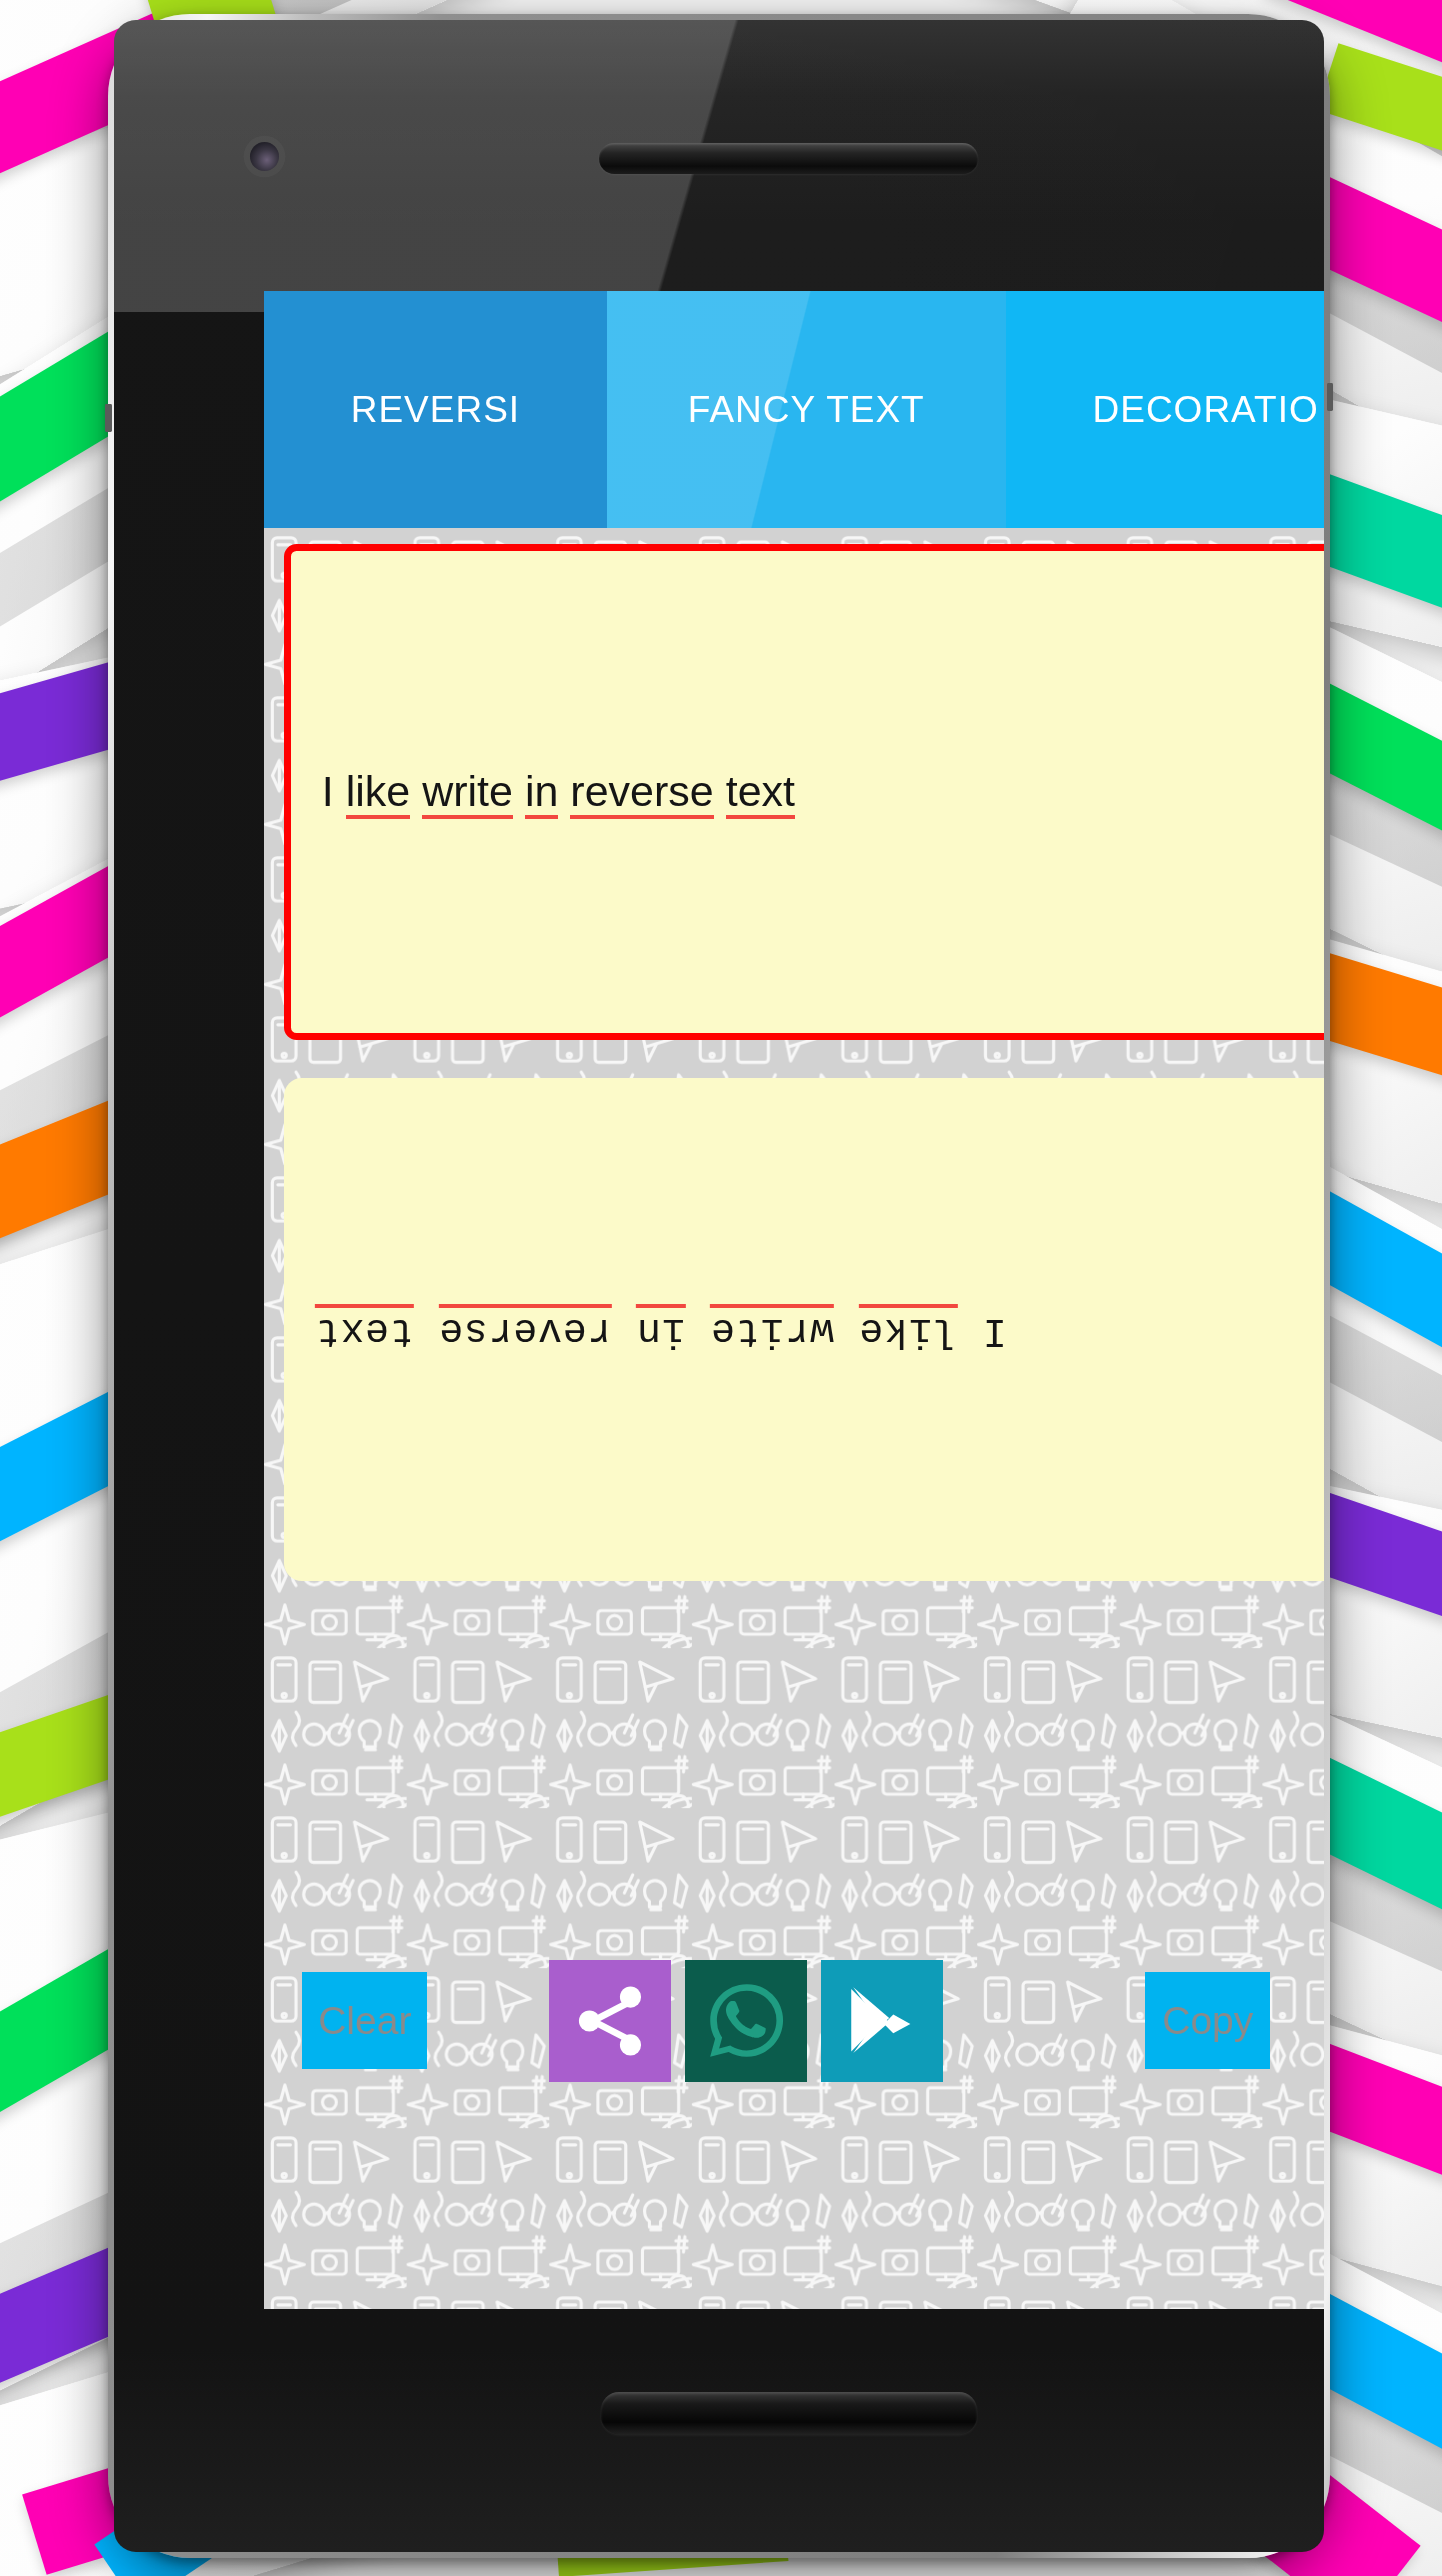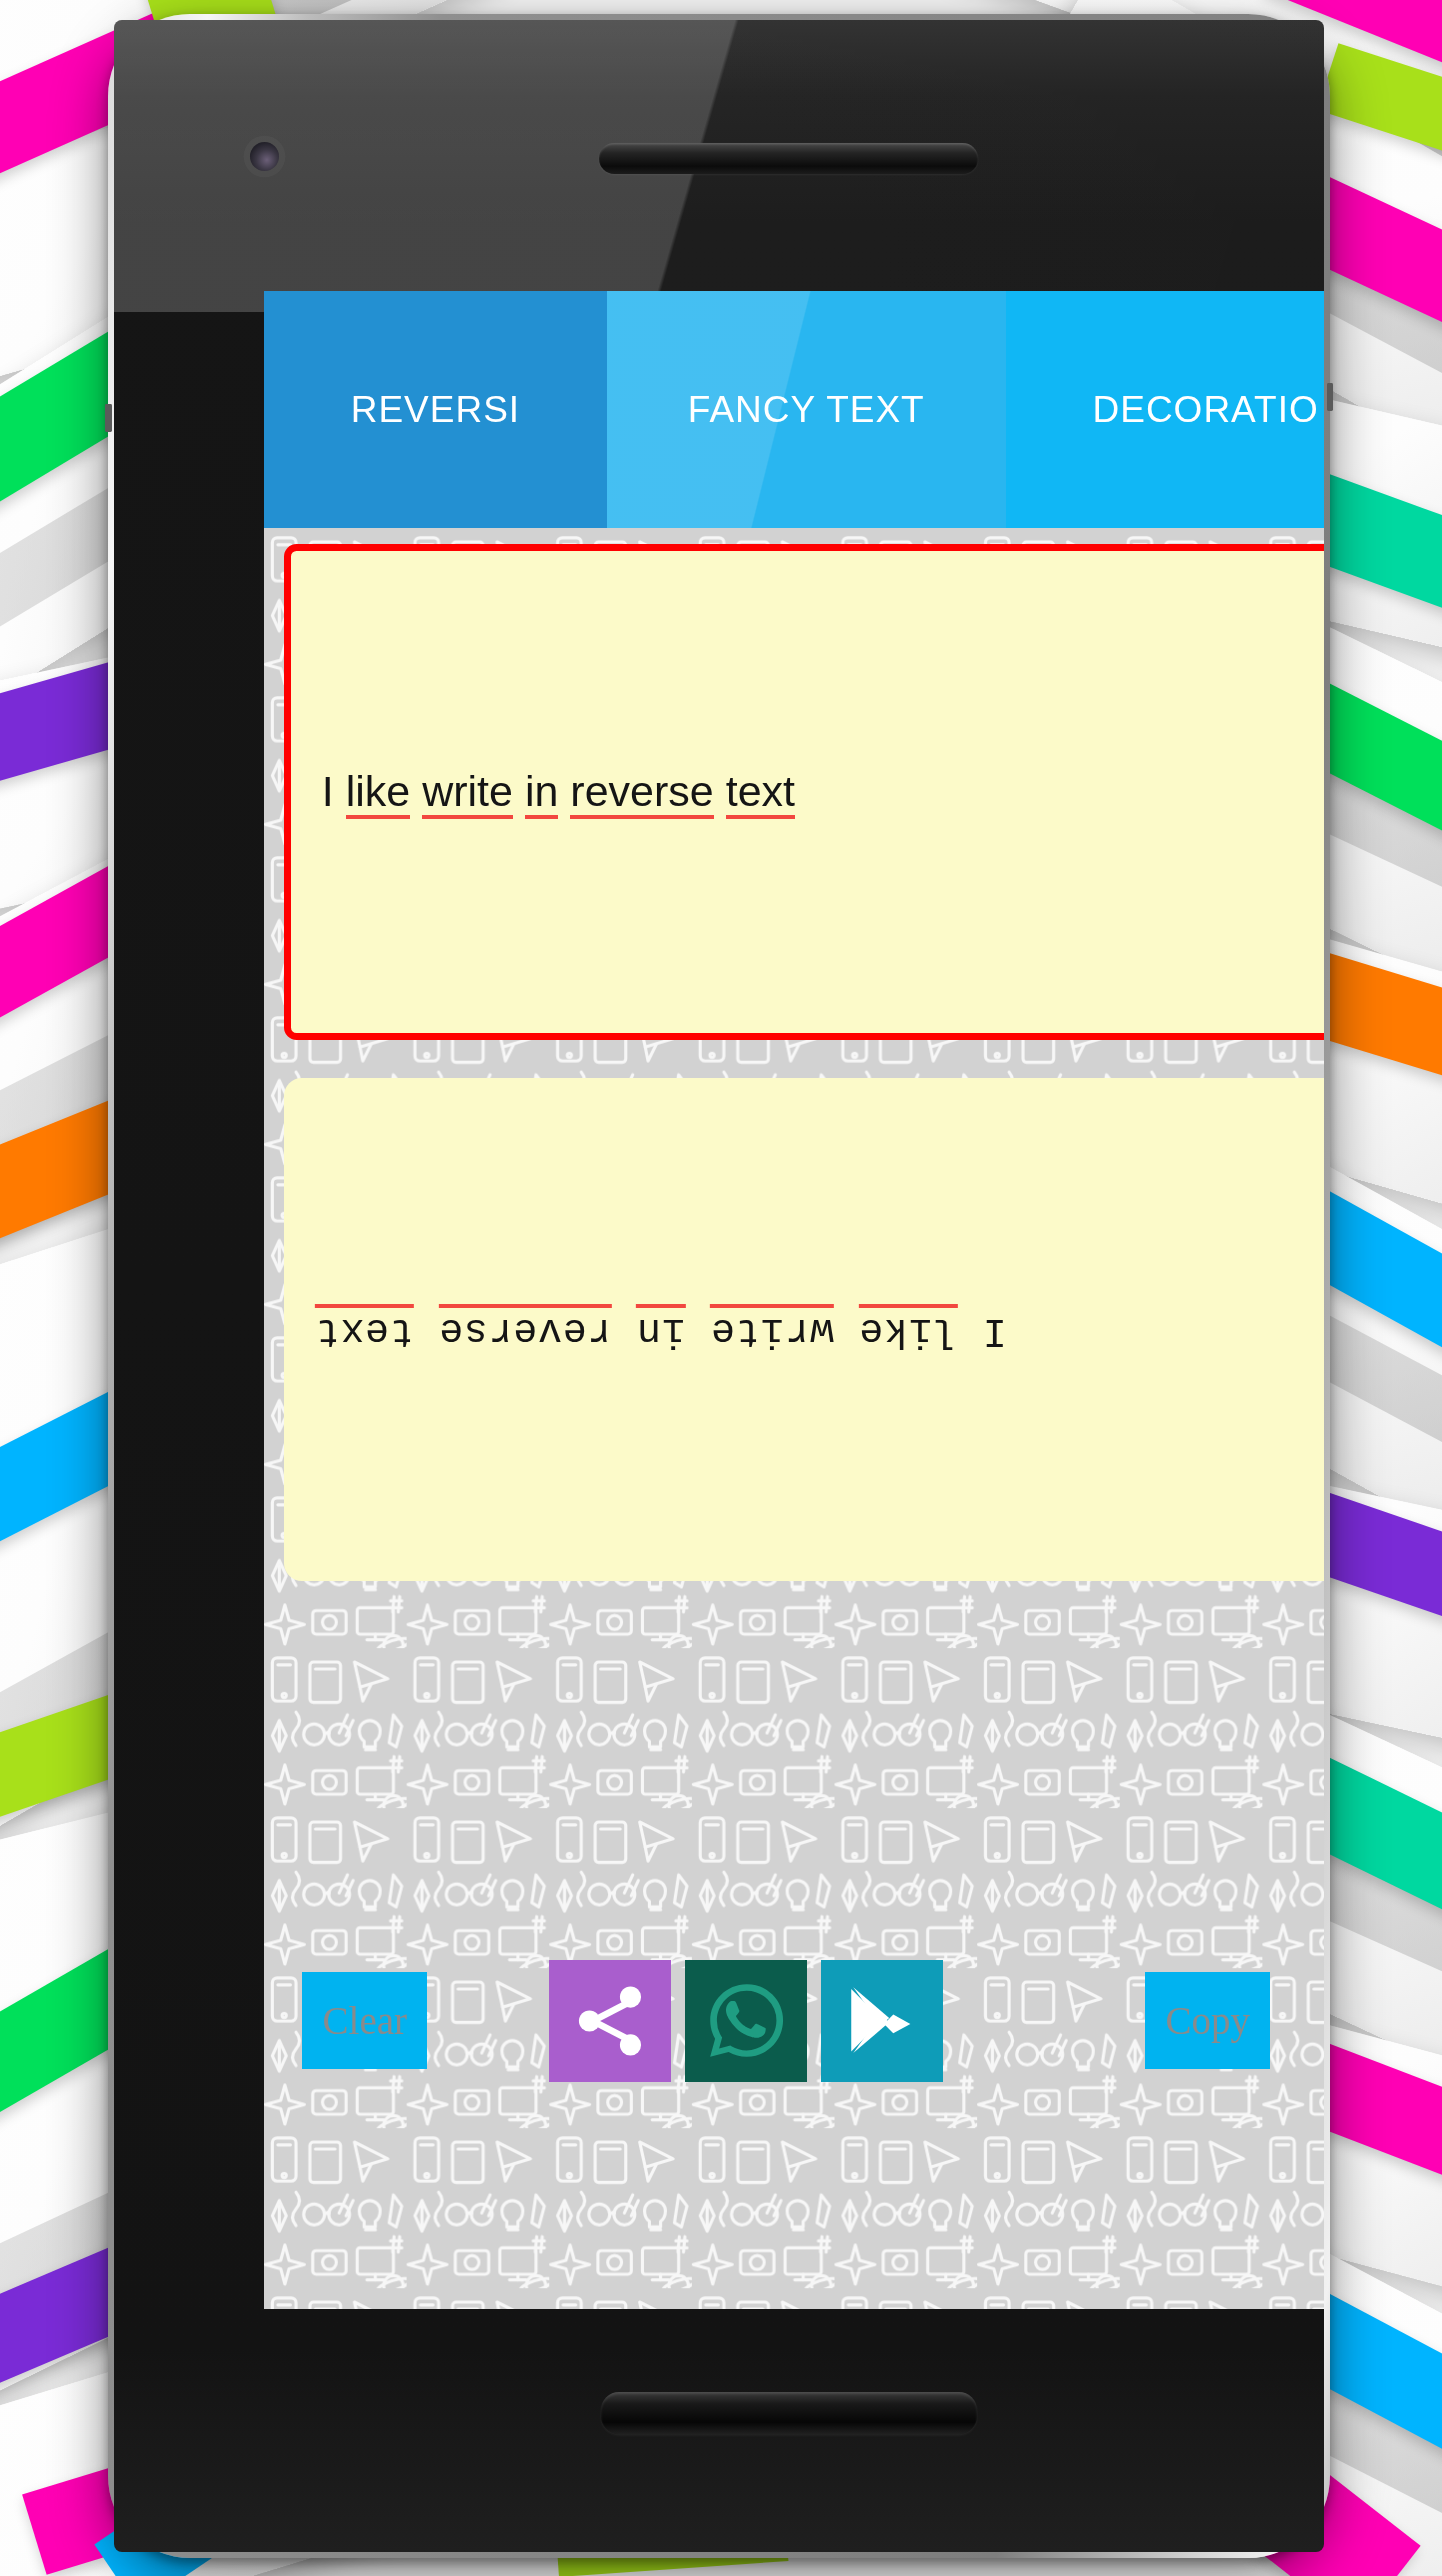--- a/index.html
+++ b/index.html
@@ -33,21 +33,21 @@
     position:absolute;
     left:108px; top:14px;
     width:1222px; height:2544px;
     border-radius:82px;
     background:linear-gradient(100deg,#d8d8d8 0%,#f6f6f6 6%,#bcbcbc 12%,#8f8f8f 20%,#7e7e7e 80%,#d3d3d3 92%,#f2f2f2 97%,#b6b6b6 100%);
     padding:6.3px;
     box-shadow:0 19.5px 56px rgba(0,0,0,.45), 0 4.2px 11px rgba(0,0,0,.35);
   }
   #phone-body{
     position:absolute; inset:6.3px;
-    border-radius:8px;
+    border-radius:22px;
     background:linear-gradient(180deg,#2c2c2c 0%,#1d1d1d 3%,#151515 8%,#131313 92%,#1f1f1f 100%);
     overflow:hidden;
   }
   
   #bezel-gloss{
     position:absolute; left:0; top:0; width:100%; height:292px;
     background:linear-gradient(106deg, rgba(255,255,255,.20) 0%, rgba(255,255,255,.20) 48%, rgba(255,255,255,.035) 48.3%, rgba(255,255,255,.03) 100%);
     pointer-events:none;
   }
   #camera{
@@ -151,21 +151,21 @@
   #buttonrow{
     position:absolute; left:0; right:0; top:1430px;
     height:125px;
     display:flex; align-items:center;
   }
   .btn-text{
     width:125px; height:97px;
     background:#00b3f0;
     display:flex; align-items:center; justify-content:center;
     color:#8a8a8a; font-size:39px;
-    cursor:pointer; user-select:none;font-family:Liberation Serif, serif;
+    cursor:pointer; user-select:none;
   }
   .btn-icon{
     width:122px; height:122px;
     display:flex; align-items:center; justify-content:center;
     cursor:pointer;
   }
   #btn-share{ background:#a95ecd; }
   #btn-whatsapp{ background:#0b5c4c; }
   #btn-play{ background:#0e9cb8; }
   .sp1{ width:122px; } .sp2{ width:14px; } .sp3{ width:14px; } .sp4{ width:202px; }

